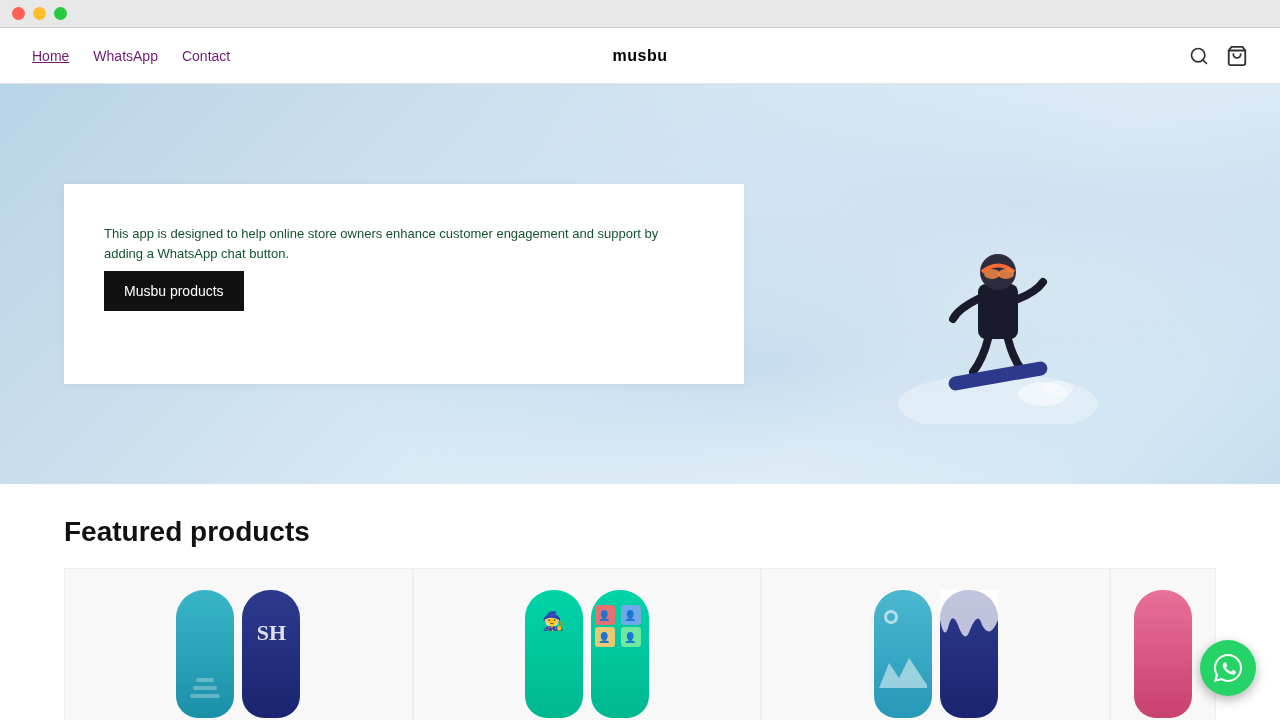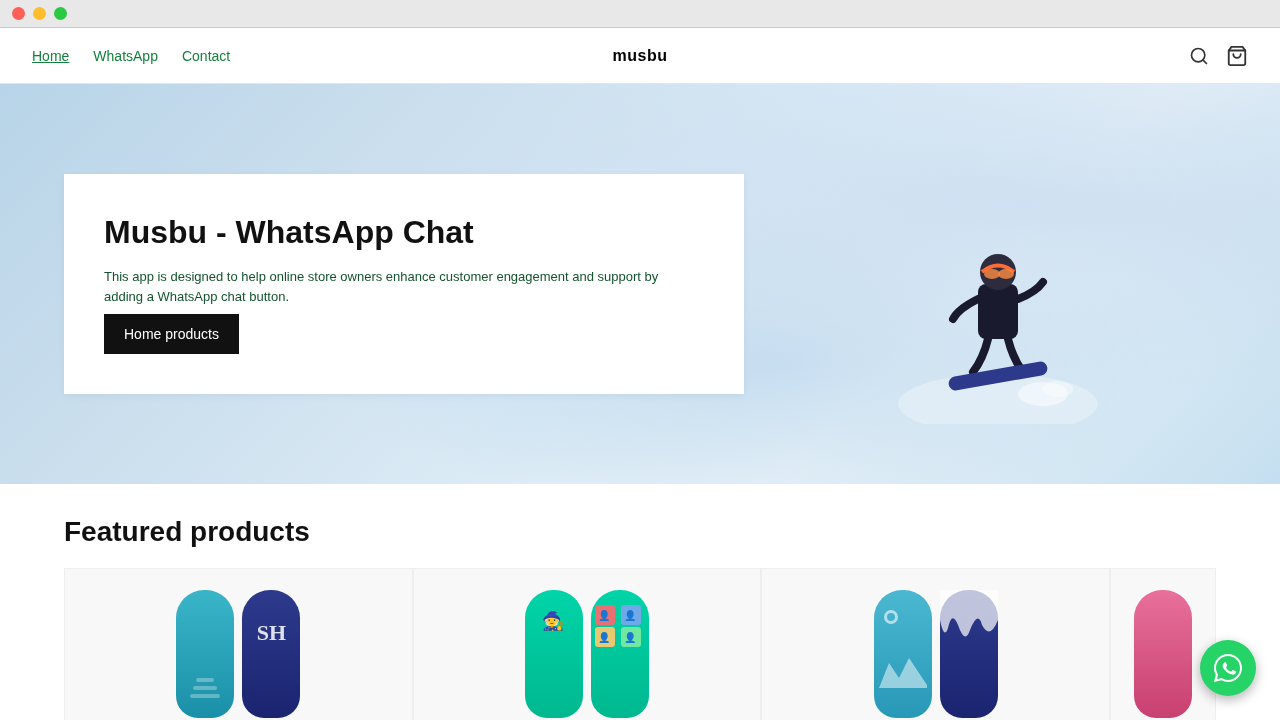--- a/index.html
+++ b/index.html
@@ -27,21 +27,21 @@
       background: #fff;
       display: flex;
       align-items: center;
       justify-content: space-between;
       padding: 0 32px;
       border-bottom: 1px solid #e5e5e5;
       position: relative;
       z-index: 10;
     }
     .nav-left { display: flex; gap: 24px; align-items: center; }
-    .nav-link { font-size: 14px; color: #15803d; text-decoration: none; cursor: pointer; }
+    .nav-link { font-size: 14px; color: #701a75; text-decoration: none; cursor: pointer; }
     .nav-link.active { text-decoration: underline; }
     .nav-center { position: absolute; left: 50%; transform: translateX(-50%); font-size: 16px; font-weight: 600; letter-spacing: 0.5px; }
     .nav-right { display: flex; gap: 16px; align-items: center; }
     .nav-icon { width: 22px; height: 22px; cursor: pointer; display: flex; align-items: center; justify-content: center; }
 
     
     .hero {
       position: relative;
       height: 400px;
       background: linear-gradient(135deg, #b8d4e8 0%, #cde0ee 30%, #daeaf5 50%, #e8f2f8 70%, #c5dff0 100%);
@@ -199,23 +199,22 @@
       <path d="M120 135 Q125 155 135 168" stroke="#1a1a2e" stroke-width="8" stroke-linecap="round"></path>
 
       <rect x="60" y="165" width="100" height="14" rx="7" fill="#2d3a8c" transform="rotate(-10 110 172)"></rect>
 
       <ellipse cx="155" cy="190" rx="25" ry="12" fill="rgba(255,255,255,0.5)"></ellipse>
       <ellipse cx="170" cy="185" rx="15" ry="8" fill="rgba(255,255,255,0.4)"></ellipse>
     </svg>
   </div>
 
   <div class="hero-card">
-    <h1 class="hero-title">Musbu - WhatsApp Chat</h1>
     <p class="hero-desc">This app is designed to help online store owners enhance customer engagement and support by adding a WhatsApp chat button.</p>
-    <button class="shop-btn">Home products</button>
+    <button class="shop-btn">Musbu products</button>
   </div>
 </section>
 
 <section class="featured-section">
   <h2 class="featured-title">Featured products</h2>
   <div class="products-grid">
 
     <div class="product-card">
       <div class="board-container">
         <div class="board" style="background: linear-gradient(180deg, #3ab5c8 0%, #1a90a8 100%); width:58px; height:128px; border-radius:28px 28px 22px 22px;">

